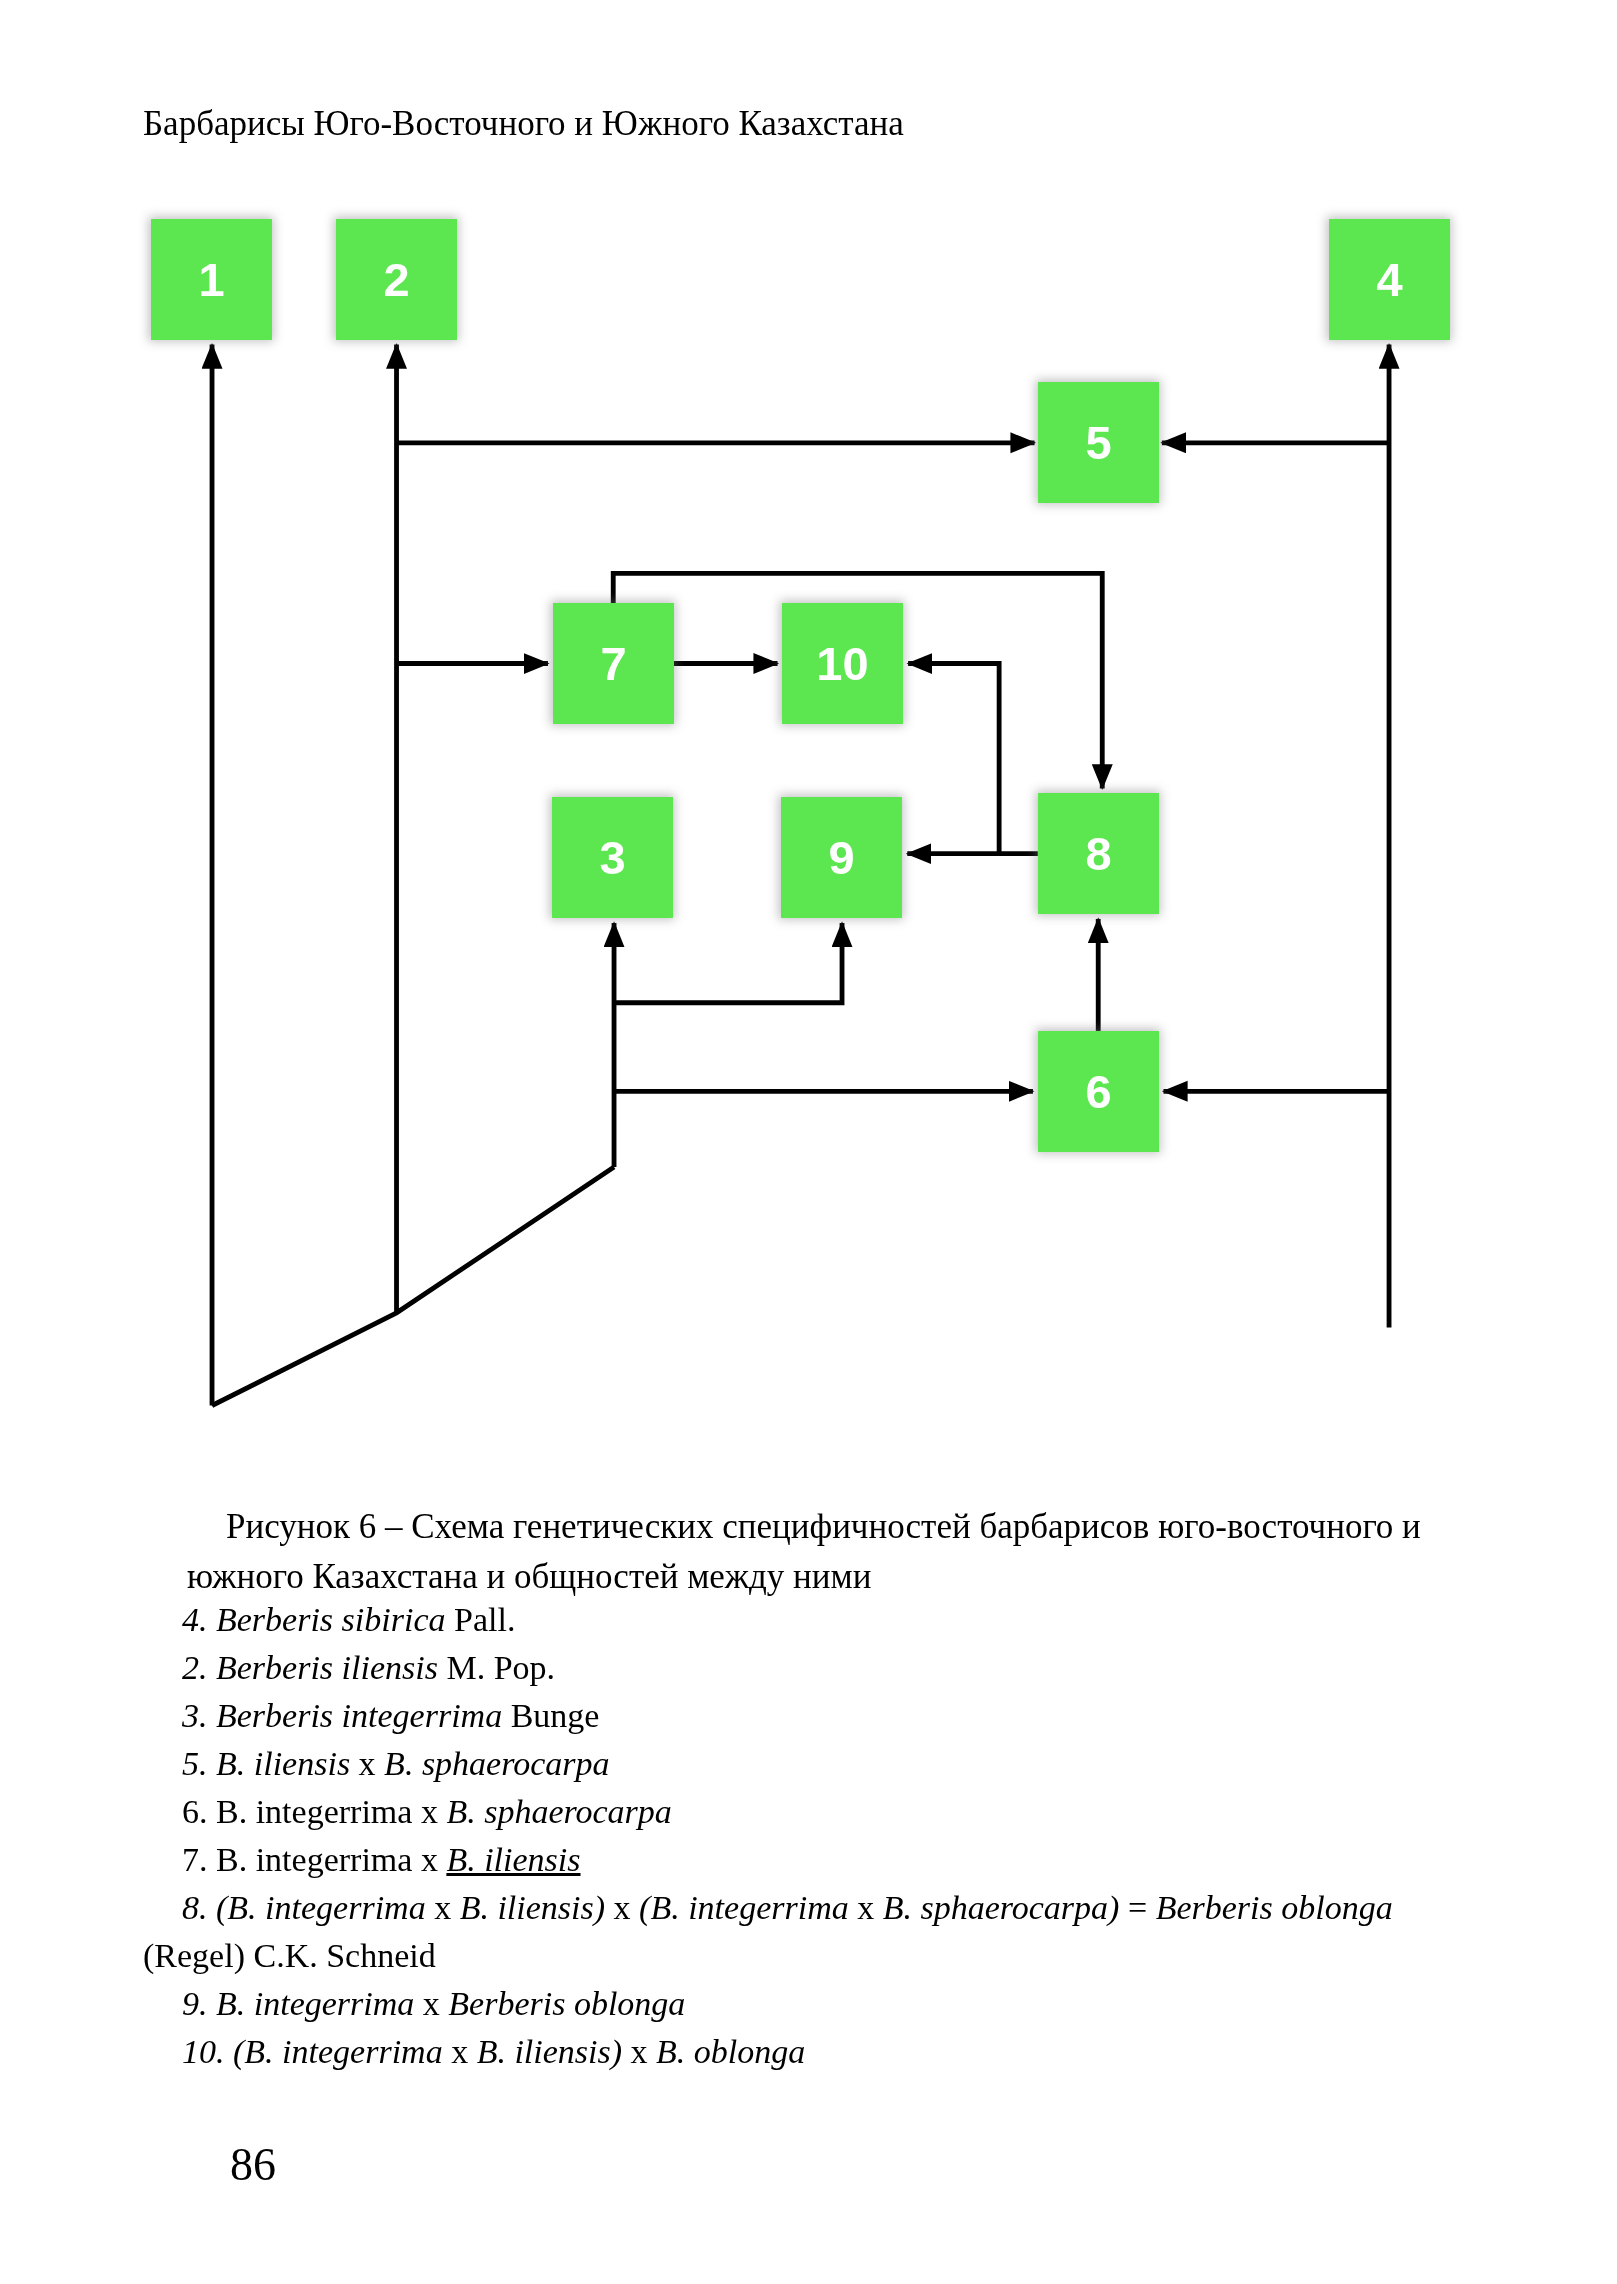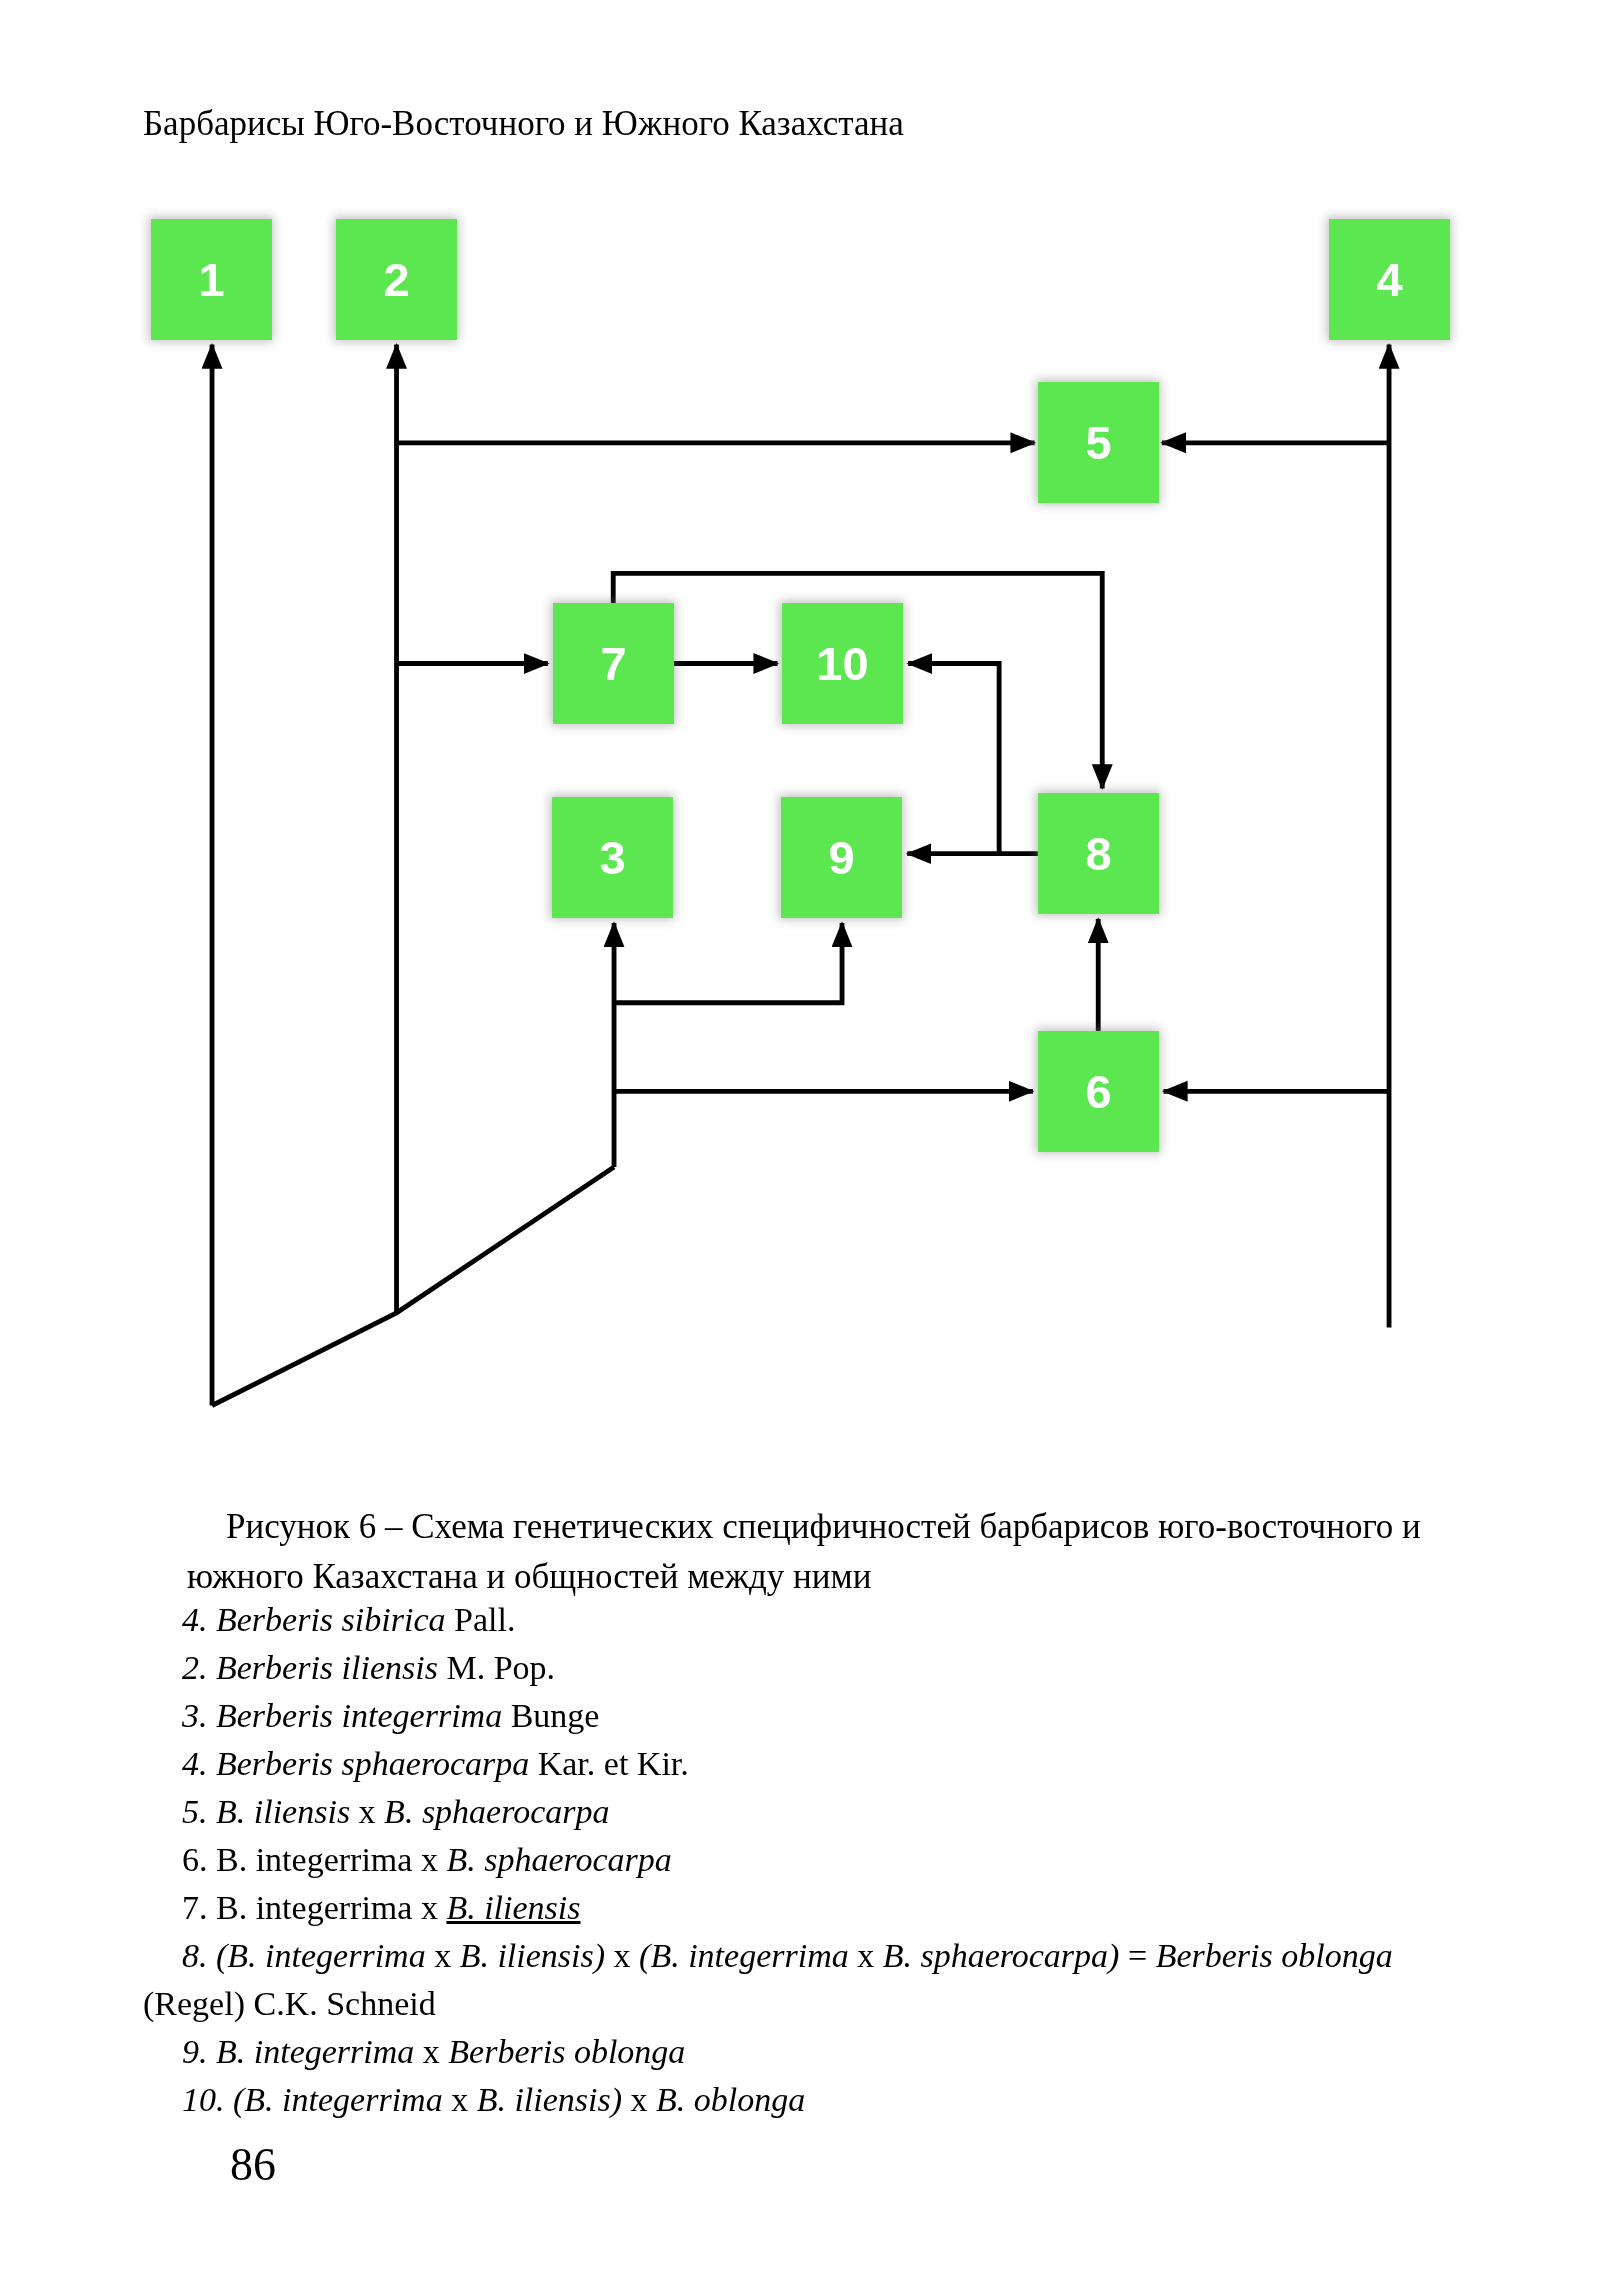--- a/index.html
+++ b/index.html
@@ -100,21 +100,20 @@
 
   <div class="caption">
     <div class="cap-line indent">Рисунок 6 – Схема генетических специфичностей барбарисов юго-восточного и</div>
     <div class="cap-line">южного Казахстана и общностей между ними</div>
   </div>
 
   <div class="legend">
     <div class="legend-line indent"><span style="font-style: italic;">4. Berberis sibirica</span><span style="font-style: normal;"> Pall.</span></div>
     <div class="legend-line indent"><span style="font-style: italic;">2. Berberis iliensis</span><span style="font-style: normal;"> M. Pop.</span></div>
     <div class="legend-line indent"><span style="font-style: italic;">3. Berberis integerrima</span><span style="font-style: normal;"> Bunge</span></div>
-    <div class="legend-line indent"><span style="font-style: italic;">4. Berberis sphaerocarpa</span><span style="font-style: normal;"> Kar. et Kir.</span></div>
     <div class="legend-line indent"><span style="font-style: italic;">5. B. iliensis</span><span style="font-style: normal;"> x </span><span style="font-style: italic;">B. sphaerocarpa</span></div>
     <div class="legend-line indent"><span style="">6. B. integerrima</span><span style="font-style: normal;"> x </span><span style="font-style: italic;">B. sphaerocarpa</span></div>
     <div class="legend-line indent"><span style=" margin-top: 44px;">7. B. integerrima</span><span style="font-style: normal;"> x </span><span style="font-style: italic; text-decoration: underline;">B. iliensis</span></div>
     <div class="legend-line indent"><span style="font-style: italic;">8. (B. integerrima</span><span style="font-style: normal;"> x </span><span style="font-style: italic;">B. iliensis)</span><span style="font-style: normal;"> x </span><span style="font-style: italic;">(B. integerrima</span><span style="font-style: normal;"> x </span><span style="font-style: italic;">B. sphaerocarpa)</span><span style="font-style: normal;"> = </span><span style="font-style: italic;">Berberis oblonga</span></div>
     <div class="legend-line"><span style="font-style: normal;">(Regel) C.K. Schneid</span></div>
     <div class="legend-line indent"><span style="font-style: italic; text-align: right;">9. B. integerrima</span><span style="font-style: normal;"> x </span><span style="font-style: italic;">Berberis oblonga</span></div>
     <div class="legend-line indent"><span style="font-style: italic;">10. (B. integerrima</span><span style="font-style: normal;"> x </span><span style="font-style: italic;">B. iliensis)</span><span style="font-style: normal;"> x </span><span style="font-style: italic;">B. oblonga</span></div>
   </div>
 
   <div class="page-number">86</div>

